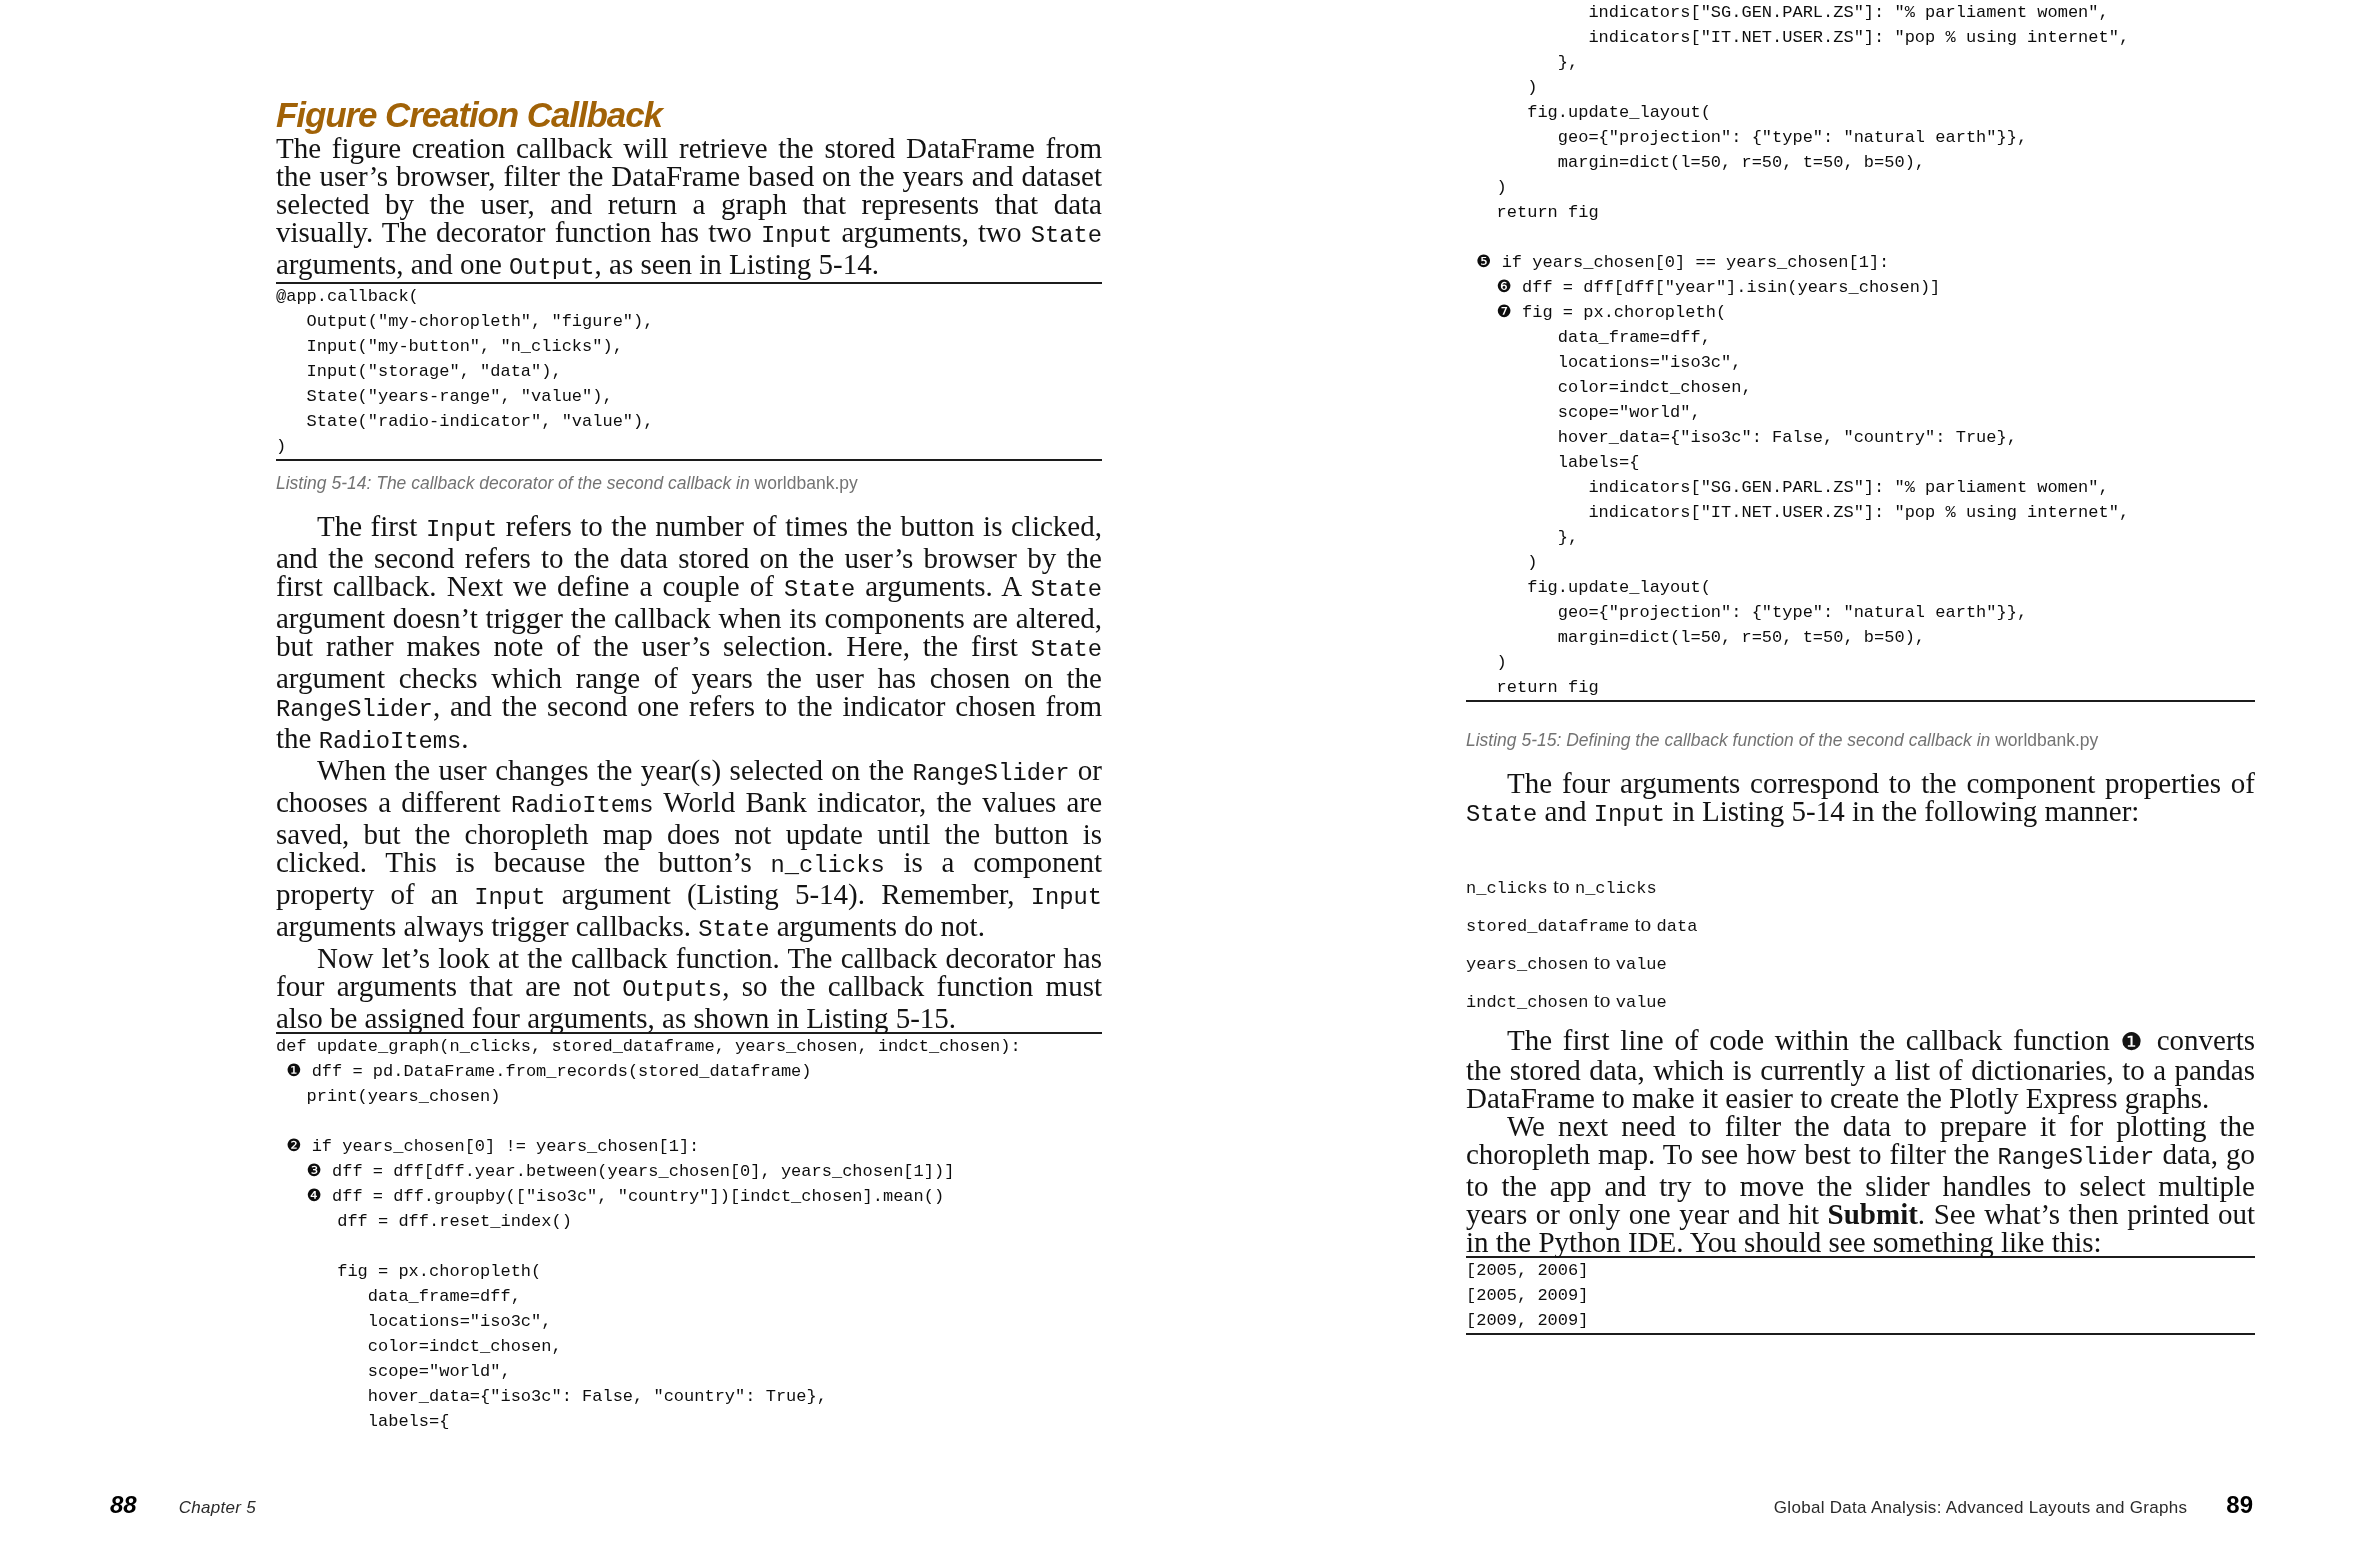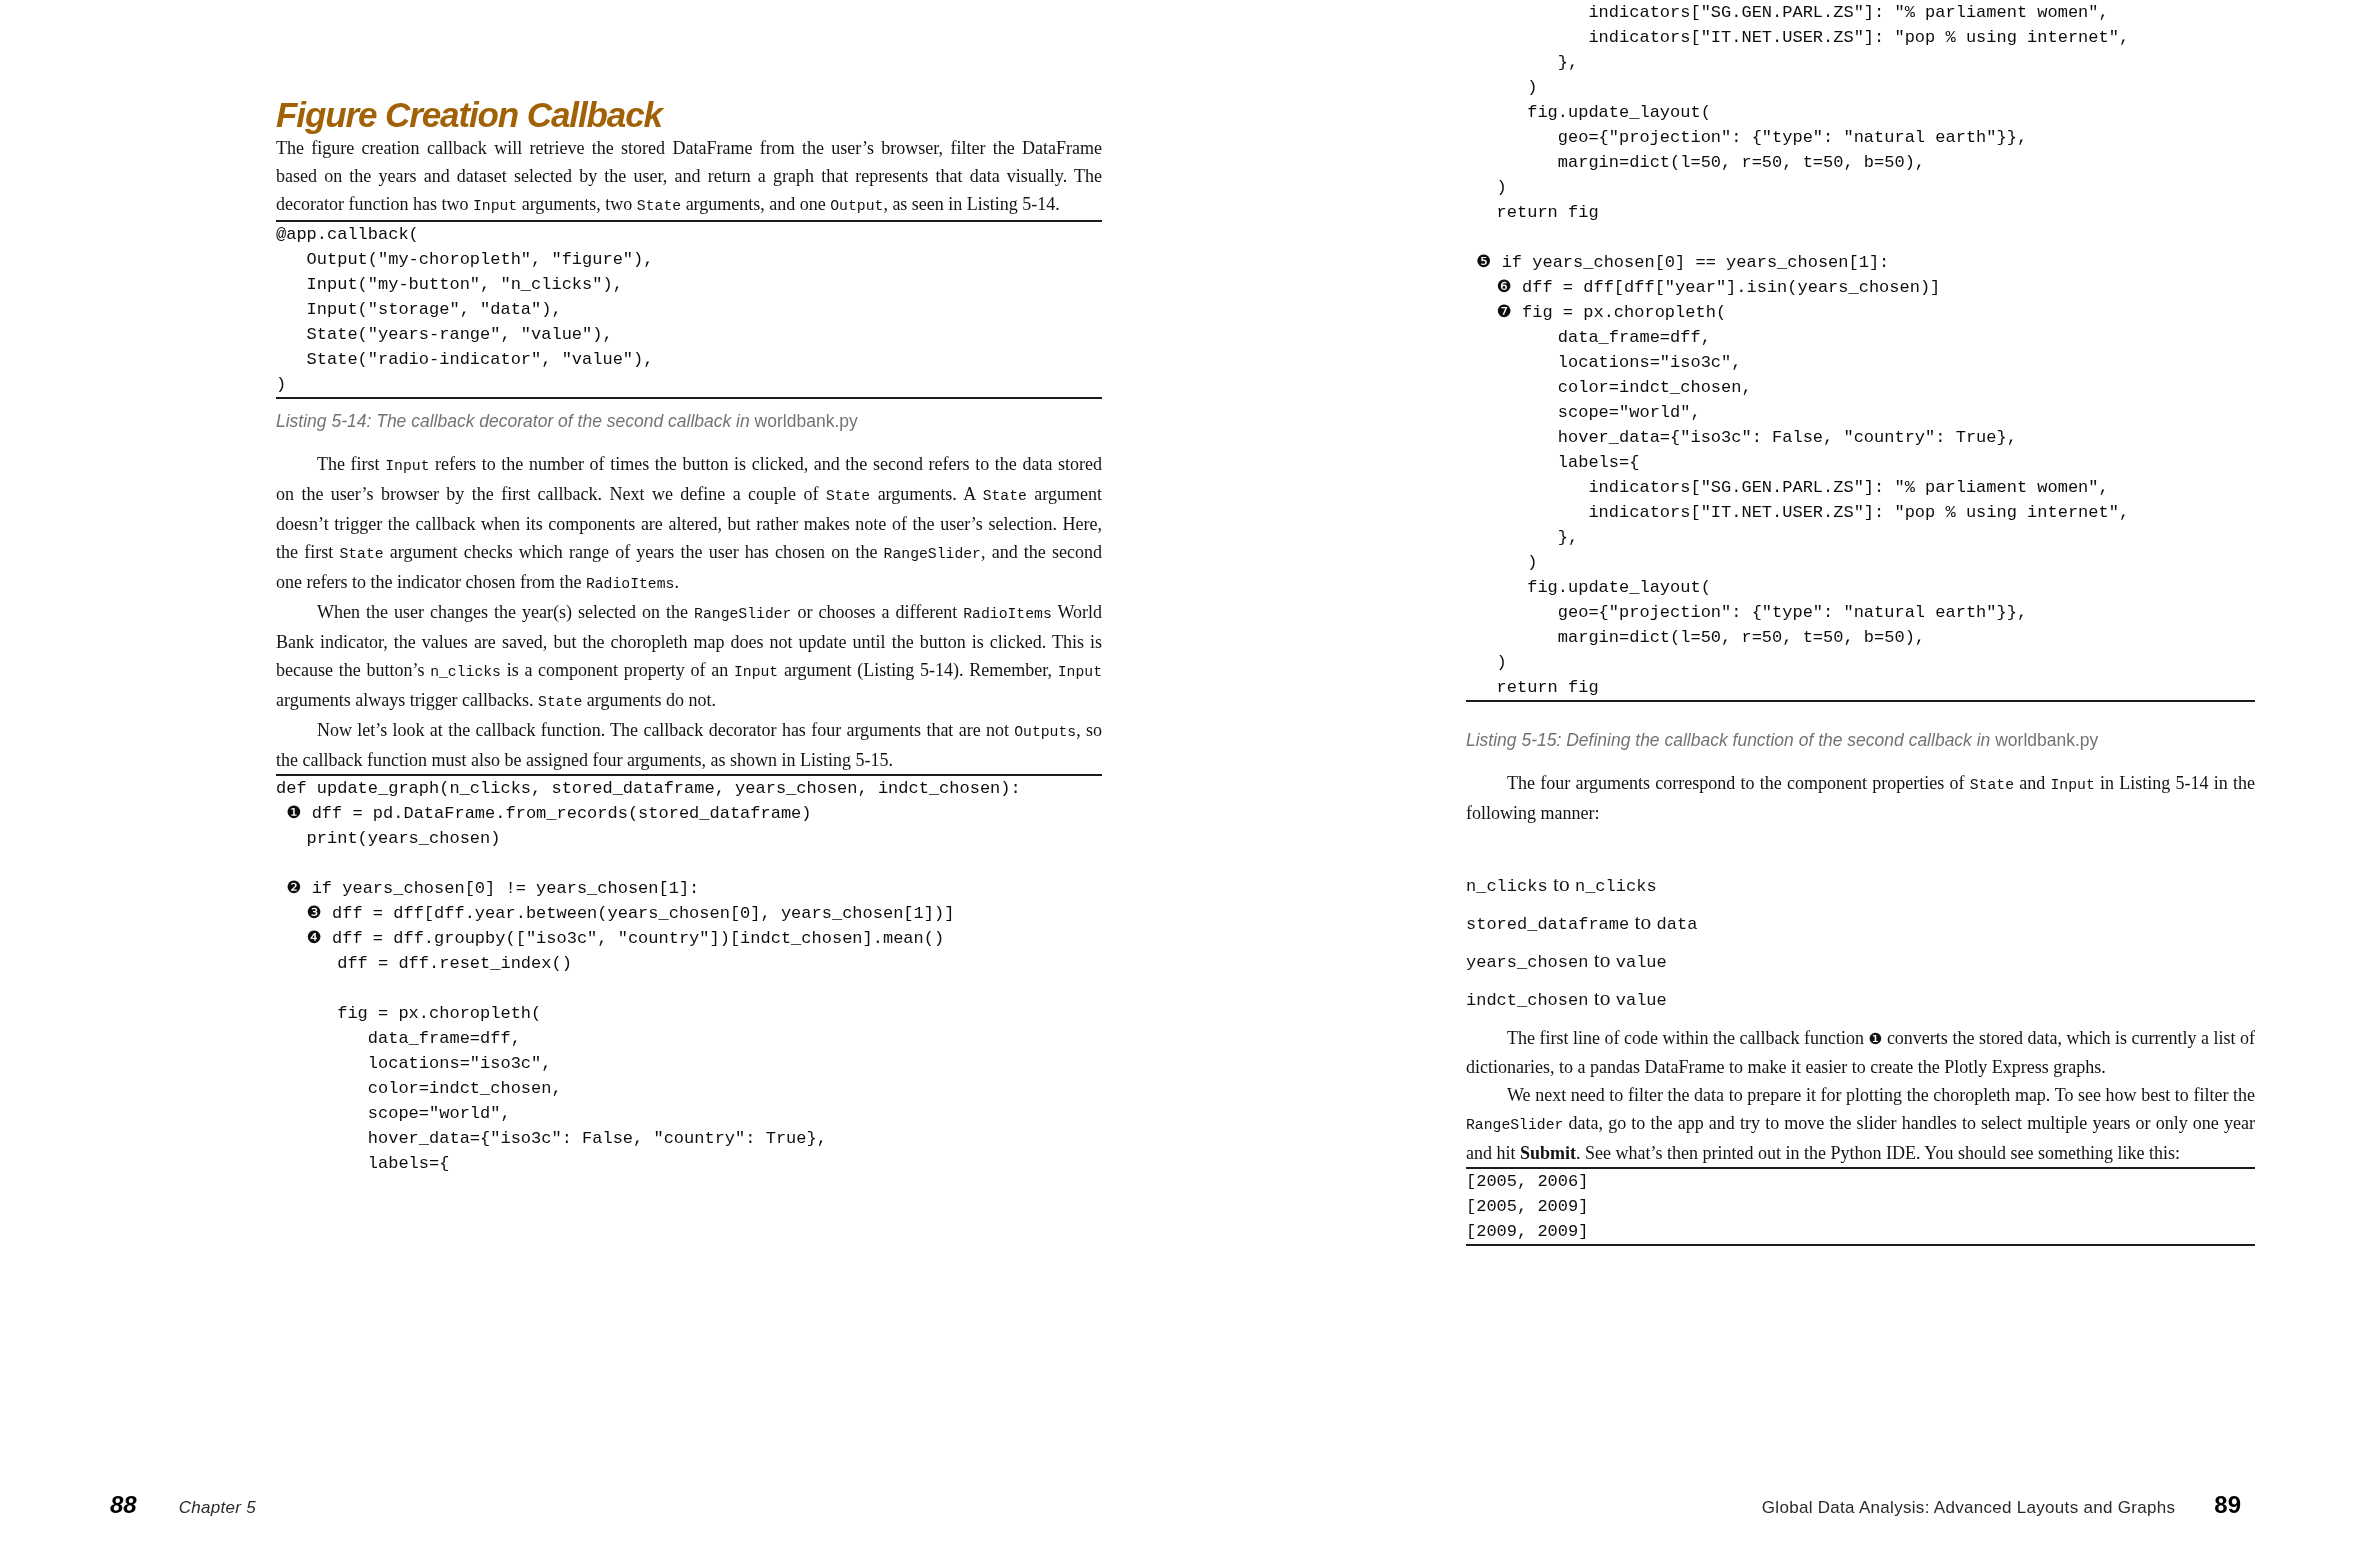--- a/index.html
+++ b/index.html
@@ -5,21 +5,21 @@
   html,body{margin:0;padding:0;background:#e8e8e8;}
   .spread{position:relative;width:2366px;height:1563px;background:#ffffff;overflow:hidden;
           font-family:"Liberation Serif",serif;color:#131313;}
   .col{position:absolute;top:0;}
   .col-left{left:276px;width:826px;}
   .col-right{left:1466px;width:789px;}
 
   .section-heading{margin:95px 0 0 0;font-family:"Liberation Sans",sans-serif;
     font-weight:bold;font-style:italic;font-size:35px;line-height:39px;letter-spacing:-1.1px;color:#a16207;}
 
-  p.body{margin:0;font-size:18px;line-height:28px;text-align:justify;}
+  p.body{margin:0;font-size:29px;line-height:28px;text-align:justify;}
   p.body.indent{text-indent:41px;}
   .code-inline{font-family:"Liberation Mono","DejaVu Sans Mono",monospace;font-size:0.82em;}
   .bold{font-weight:bold;}
   .glyph{font-family:"DejaVu Sans",sans-serif;font-size:0.85em;}
 
   hr.rule{border:none;border-top:2.8px solid #1c1c1c;margin:0;width:100%;}
 
   pre.code{margin:0;font-family:"Liberation Mono","DejaVu Sans",monospace;
     font-size:17px;line-height:25px;white-space:pre;color:#0d0d0d;}
 
@@ -45,21 +45,21 @@
   .mapping-list{margin-top:46px;}
   .mapping-item{font-size:21.4px;line-height:22.5px;margin-bottom:12.4px;}
   .mapping-item .code-inline{font-size:17px;}
   .p-firstline{margin-top:20px;}
   .rule-e{margin-top:13.5px;}
   .pre-output{margin-top:6.8px;line-height:26px;}
   .rule-f{margin-top:5.6px;}
 
   .footer{position:absolute;font-family:"Liberation Sans",sans-serif;color:#1e1e1e;}
   .footer-left{left:110px;top:1491px;display:flex;align-items:baseline;gap:26px;font-style:italic;}
-  .footer-right{right:125px;top:1491px;display:flex;align-items:baseline;gap:39px;}
+  .footer-right{right:113px;top:1491px;display:flex;align-items:baseline;gap:39px;}
   .page-num{font-weight:bold;font-size:24px;color:#000;}
   .footer-text{font-size:17px;letter-spacing:0.3px;color:#2a2a2a;margin-left:16px;}
 </style>
 </head>
 <body>
 
 <div class="spread">
 
   <div class="col col-left">
     <h1 class="section-heading">Figure Creation Callback</h1>

